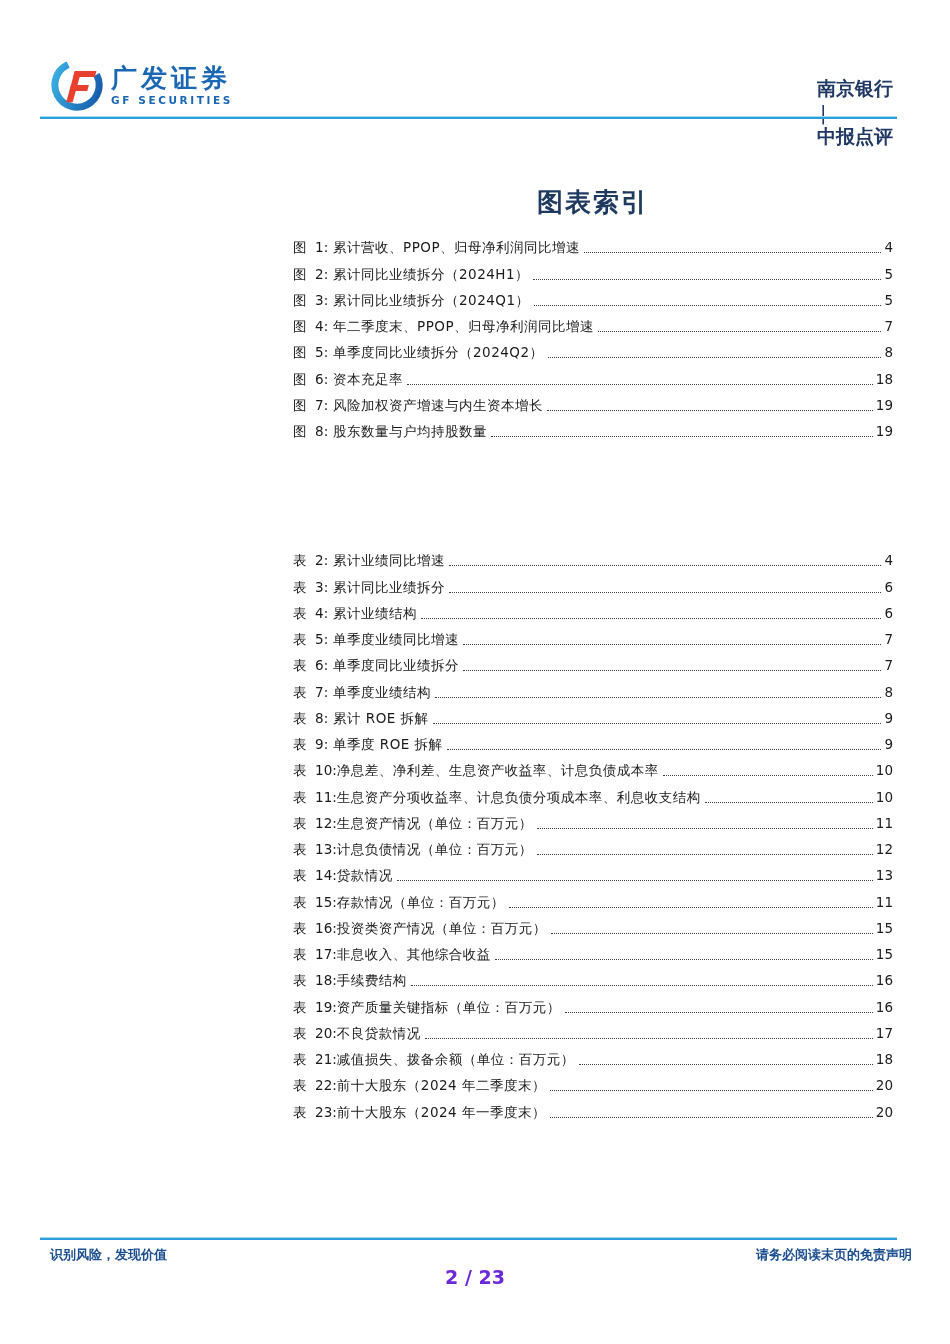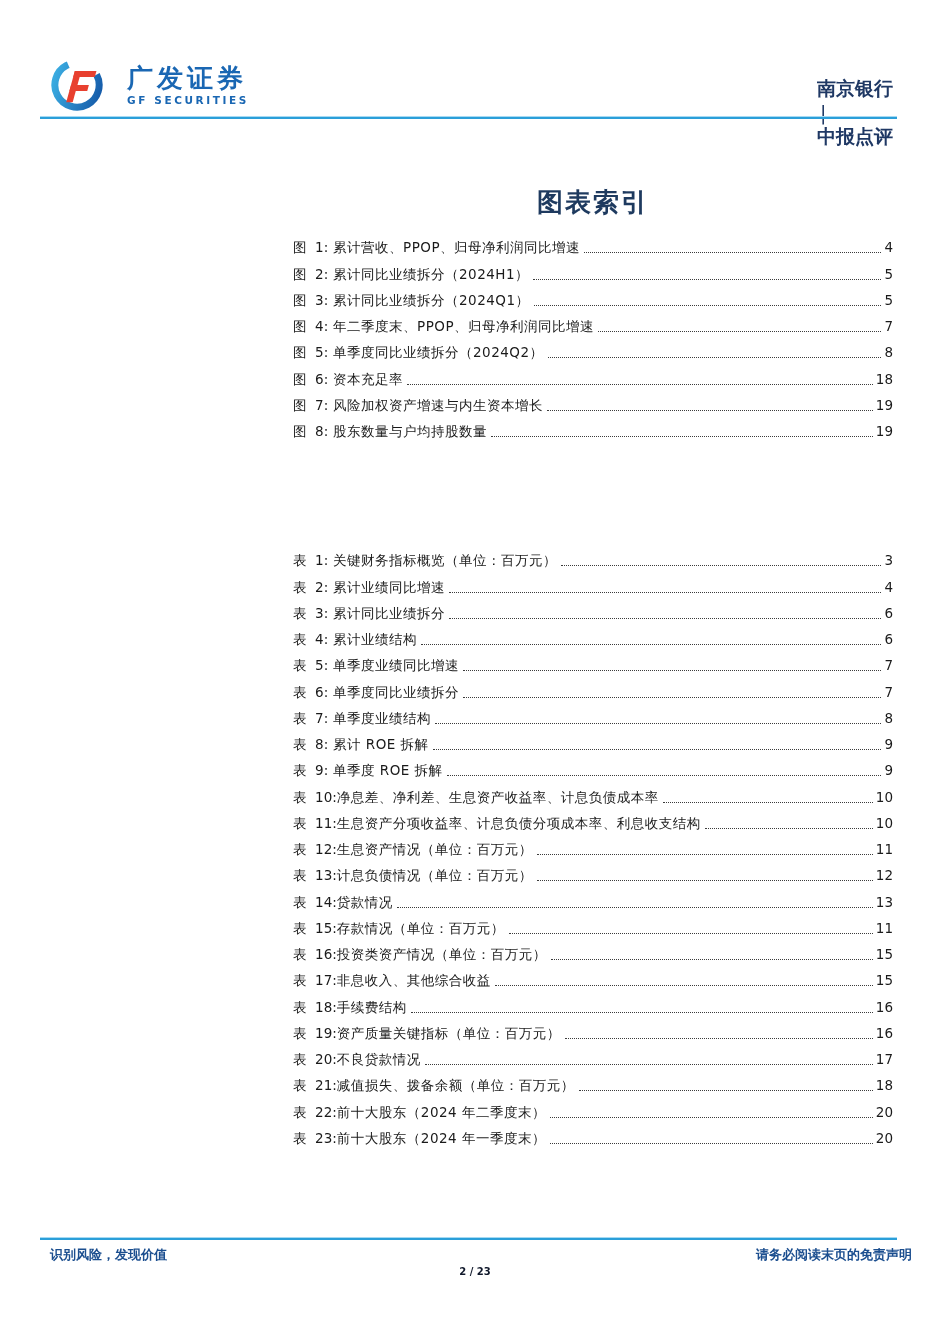--- a/index.html
+++ b/index.html
@@ -6,21 +6,21 @@
   body{
     width:950px;height:1344px;position:relative;background:#ffffff;
     font-family:"DejaVu Sans","Liberation Sans",sans-serif;
     -webkit-font-smoothing:antialiased;
   }
   .page{position:absolute;inset:0;overflow:hidden;}
 
   
   .logo{position:absolute;left:50px;top:58px;display:flex;align-items:center;}
   .logo-icon{width:54px;height:54px;display:block;}
-  .logo-text{margin-left:23px;display:flex;flex-direction:column;justify-content:center;}
+  .logo-text{margin-left:7px;display:flex;flex-direction:column;justify-content:center;}
   .logo-cn{font-size:26px;font-weight:bold;color:#1a67b3;letter-spacing:4px;line-height:30px;white-space:nowrap;}
   .logo-en{font-size:10.5px;font-weight:bold;color:#1a67b3;letter-spacing:2.6px;line-height:14px;white-space:nowrap;}
   .header-right{
     position:absolute;right:57px;top:76px;font-size:19px;color:#1f3864;
     font-weight:600;white-space:nowrap;display:flex;align-items:flex-start;flex-direction:column;
   }
   .header-right .sep{margin:0 3px;font-weight:400;}
   .rule{
     position:absolute;left:40px;width:857px;height:3px;
     background:linear-gradient(to bottom,#a6daf3 0%,#a6daf3 38%,#2b9fd9 38%,#2b9fd9 100%);
@@ -48,21 +48,21 @@
   .toc-page{white-space:nowrap;}
 
   
   .footer-row{
     position:absolute;left:50px;right:38px;top:1246px;height:17px;
     display:flex;justify-content:space-between;align-items:center;
     font-size:13px;font-weight:bold;color:#1b4e8f;
   }
   .page-indicator{
     position:absolute;left:0;right:0;top:1266px;text-align:center;
-    font-size:10px;font-weight:bold;color:#0f172a;
+    font-size:19px;font-weight:bold;color:#6d28d9;
   }
 </style>
 </head>
 <body>
 
 <div class="page">
 
   <div class="logo">
     <svg class="logo-icon" viewBox="0 0 100 100" aria-hidden="true">
       <defs>
@@ -137,26 +137,20 @@
   </li>
         <li class="toc-item">
     <span class="toc-label">图  8:</span>
     <span class="toc-title">股东数量与户均持股数量</span>
     <span class="toc-dots"></span>
     <span class="toc-page">19</span>
   </li>
       </ul>
     <ul class="toc tables" id="tables-list">
         <li class="toc-item">
-    <span class="toc-label">表  1:</span>
-    <span class="toc-title">关键财务指标概览（单位：百万元）</span>
-    <span class="toc-dots"></span>
-    <span class="toc-page">3</span>
-  </li>
-        <li class="toc-item">
     <span class="toc-label">表  2:</span>
     <span class="toc-title">累计业绩同比增速</span>
     <span class="toc-dots"></span>
     <span class="toc-page">4</span>
   </li>
         <li class="toc-item">
     <span class="toc-label">表  3:</span>
     <span class="toc-title">累计同比业绩拆分</span>
     <span class="toc-dots"></span>
     <span class="toc-page">6</span>

